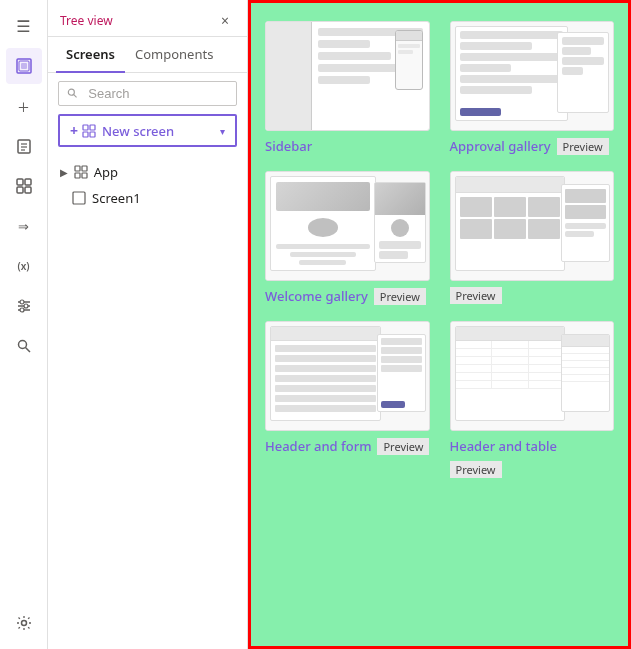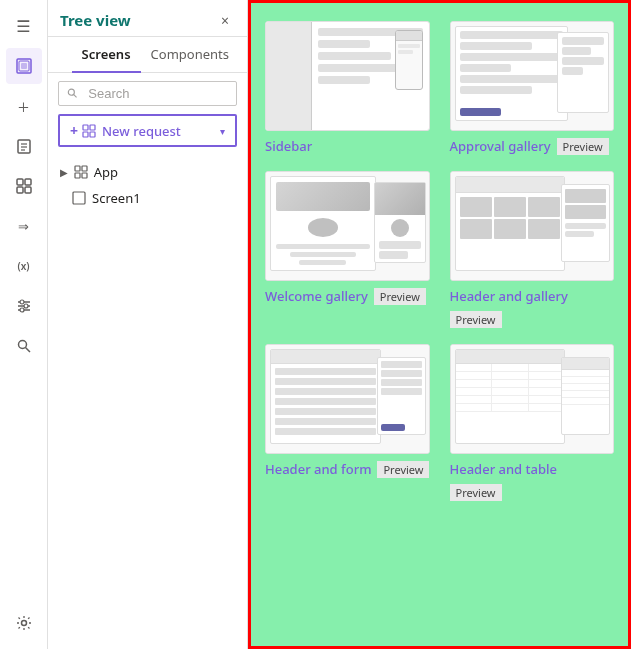--- a/index.html
+++ b/index.html
@@ -52,39 +52,38 @@
       height: 100%;
     }
     .tree-panel-header {
       display: flex;
       align-items: center;
       justify-content: space-between;
       padding: 10px 12px 6px 12px;
       border-bottom: 1px solid #e0e0e0;
     }
     .tree-panel-title {
-      font-weight: 700;
-      font-size: 15px;
-      color: #0f766e;
+      font-weight: 400;
+      font-size: 12px;
+      color: #be185d;
     }
     .close-btn {
       cursor: pointer;
       color: #605e5c;
       font-size: 14px;
       width: 20px;
       height: 20px;
       display: flex;
       align-items: center;
       justify-content: center;
     }
     .tree-tabs {
       display: flex;
       border-bottom: 1px solid #e0e0e0;
       padding: 0 8px;
-      justify-content: flex-end;
     }
     .tree-tab {
       padding: 8px 10px;
       font-size: 13px;
       color: #605e5c;
       cursor: pointer;
       border-bottom: 2px solid transparent;
       margin-bottom: -1px;
     }
     .tree-tab.active {
@@ -565,21 +564,21 @@
     <input type="text" placeholder="Search" style="">
   </div>
   <div class="new-screen-btn">
     <span style="font-size:14px;font-weight:bold;">+</span>
     <svg width="14" height="14" viewBox="0 0 14 14" fill="none" style="margin-right:2px;">
       <rect x="1" y="1" width="5" height="5" rx="0.5" fill="none" stroke="#7B5EDB" stroke-width="1.2"></rect>
       <rect x="8" y="1" width="5" height="5" rx="0.5" fill="none" stroke="#7B5EDB" stroke-width="1.2"></rect>
       <rect x="1" y="8" width="5" height="5" rx="0.5" fill="none" stroke="#7B5EDB" stroke-width="1.2"></rect>
       <rect x="8" y="8" width="5" height="5" rx="0.5" fill="none" stroke="#7B5EDB" stroke-width="1.2"></rect>
     </svg>
-    <span>New request</span>
+    <span>New screen</span>
     <span style="margin-left:auto;font-size:10px;">▾</span>
   </div>
   <div class="tree-items">
     <div class="tree-item">
       <span class="caret">▶</span>
       <svg width="14" height="14" viewBox="0 0 14 14" fill="none">
         <rect x="1" y="1" width="5" height="5" rx="0.5" fill="none" stroke="#605e5c" stroke-width="1.2"></rect>
         <rect x="8" y="1" width="5" height="5" rx="0.5" fill="none" stroke="#605e5c" stroke-width="1.2"></rect>
         <rect x="1" y="8" width="5" height="5" rx="0.5" fill="none" stroke="#605e5c" stroke-width="1.2"></rect>
         <rect x="8" y="8" width="5" height="5" rx="0.5" fill="none" stroke="#605e5c" stroke-width="1.2"></rect>
@@ -693,21 +692,20 @@
           </div>
           <div class="thumb-gallery-side">
             <div class="thumb-gallery-cell-sm"></div>
             <div class="thumb-gallery-cell-sm"></div>
             <div class="thumb-line full" style="height:6px;margin-top:2px;"></div>
             <div class="thumb-line medium" style="height:6px;"></div>
           </div>
         </div>
       </div>
       <div class="template-label-row">
-        <span class="template-label">Header and gallery</span>
         <span class="preview-badge">Preview</span>
       </div>
     </div>
 
     <div class="template-item">
       <div class="template-thumb">
         <div class="thumb-form">
           <div class="thumb-form-main">
             <div class="thumb-form-header"></div>
             <div class="thumb-form-body">

